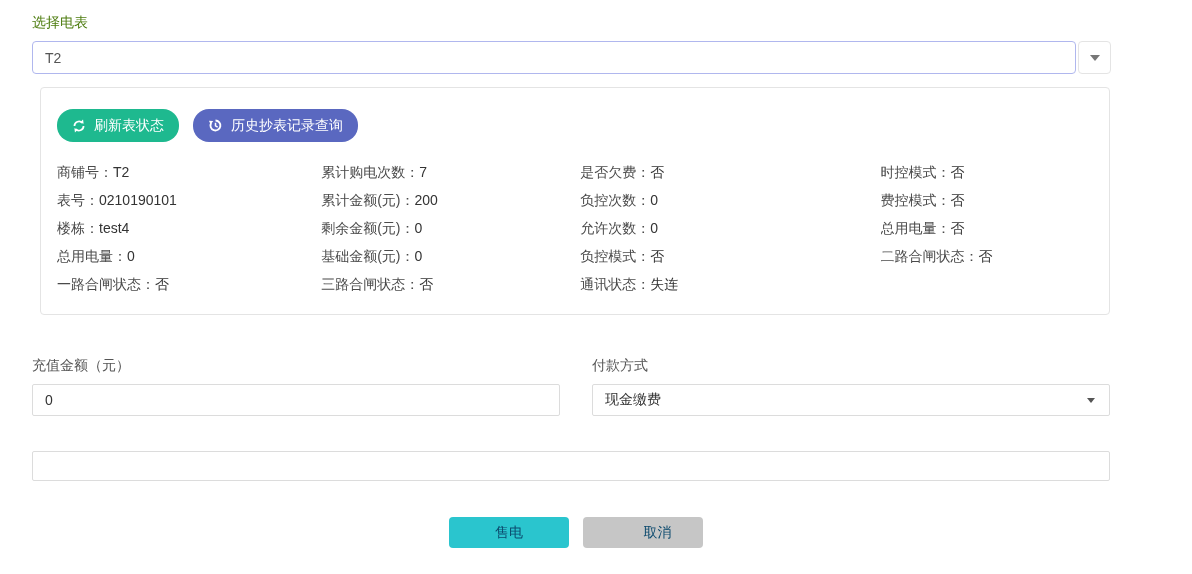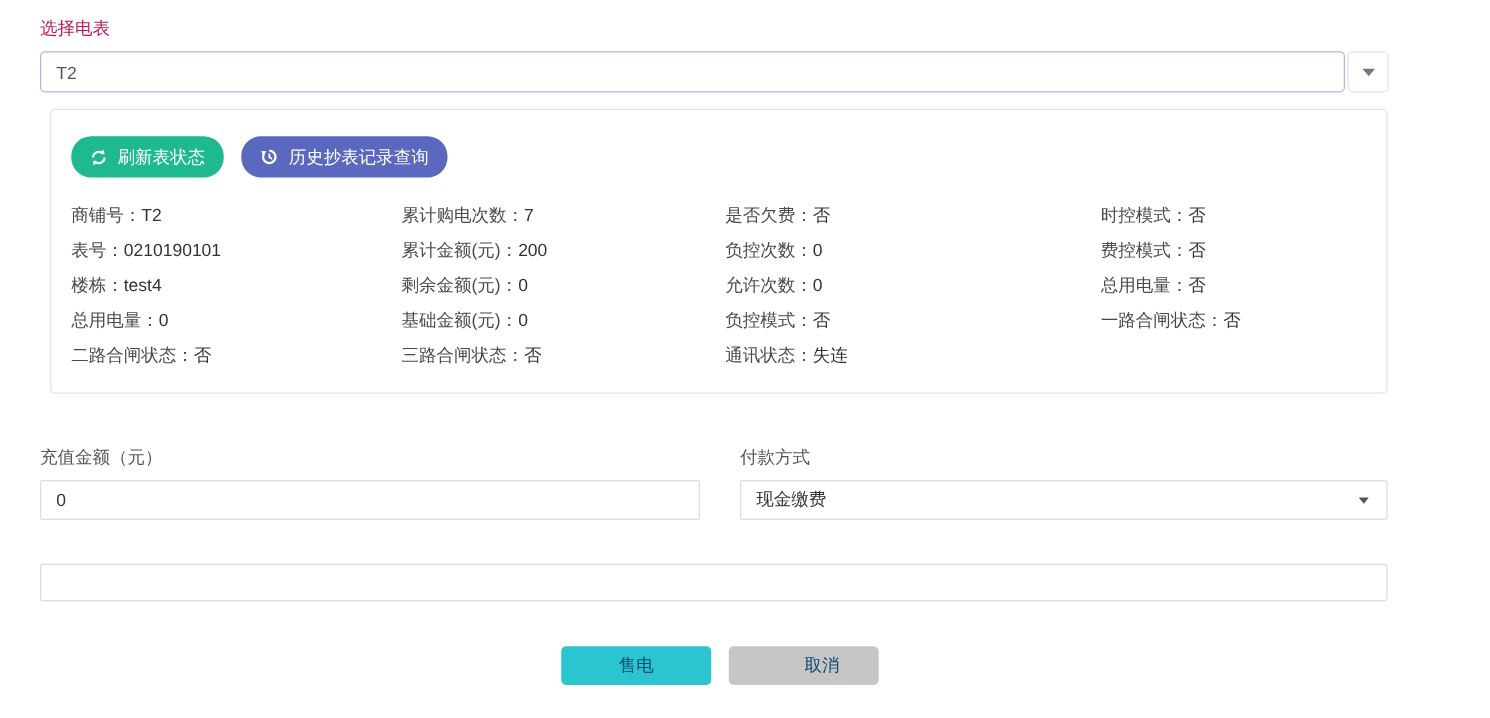--- a/index.html
+++ b/index.html
@@ -7,21 +7,21 @@
   body {
     font-family: "Liberation Sans", "DejaVu Sans", sans-serif;
     font-size: 14px;
     color: #4a4a4a;
     width: 1192px;
     height: 574px;
     overflow: hidden;
   }
   .page { padding: 14px 32px 0 32px; }
 
-  .top-label { font-size: 14px; color: #be185d; }
+  .top-label { font-size: 14px; color: #4d7c0f; }
 
   .select-row { display: flex; align-items: center; margin-top: 9px; }
   .meter-select {
     width: 1044px; height: 33px;
     border: 1px solid #b0b7ee; border-radius: 4px;
     display: flex; align-items: center;
     padding-left: 12px; color: #555; background: #fff;
     cursor: pointer;
   }
   .dropdown-btn {
@@ -148,22 +148,22 @@
         <div class="field-cell"><span class="f-label">累计金额(元)：</span><span class="f-value">200</span></div>
         <div class="field-cell"><span class="f-label">负控次数：</span><span class="f-value">0</span></div>
         <div class="field-cell"><span class="f-label">费控模式：</span><span class="f-value">否</span></div>
         <div class="field-cell"><span class="f-label">楼栋：</span><span class="f-value">test4</span></div>
         <div class="field-cell"><span class="f-label">剩余金额(元)：</span><span class="f-value">0</span></div>
         <div class="field-cell"><span class="f-label">允许次数：</span><span class="f-value">0</span></div>
         <div class="field-cell"><span class="f-label">总用电量：</span><span class="f-value">否</span></div>
         <div class="field-cell"><span class="f-label">总用电量：</span><span class="f-value">0</span></div>
         <div class="field-cell"><span class="f-label">基础金额(元)：</span><span class="f-value">0</span></div>
         <div class="field-cell"><span class="f-label">负控模式：</span><span class="f-value">否</span></div>
+        <div class="field-cell"><span class="f-label">二路合闸状态：</span><span class="f-value">否</span></div>
         <div class="field-cell"><span class="f-label">一路合闸状态：</span><span class="f-value">否</span></div>
-        <div class="field-cell"><span class="f-label">二路合闸状态：</span><span class="f-value">否</span></div>
         <div class="field-cell"><span class="f-label">三路合闸状态：</span><span class="f-value">否</span></div>
         <div class="field-cell"><span class="f-label">通讯状态：</span><span class="f-value">失连</span></div>
       </div>
   </div>
 
   <div class="form-row">
     <div class="form-col-left">
       <span class="field-label">充值金额（元）</span>
       <input class="text-input" type="text" value="0" style="">
     </div>

